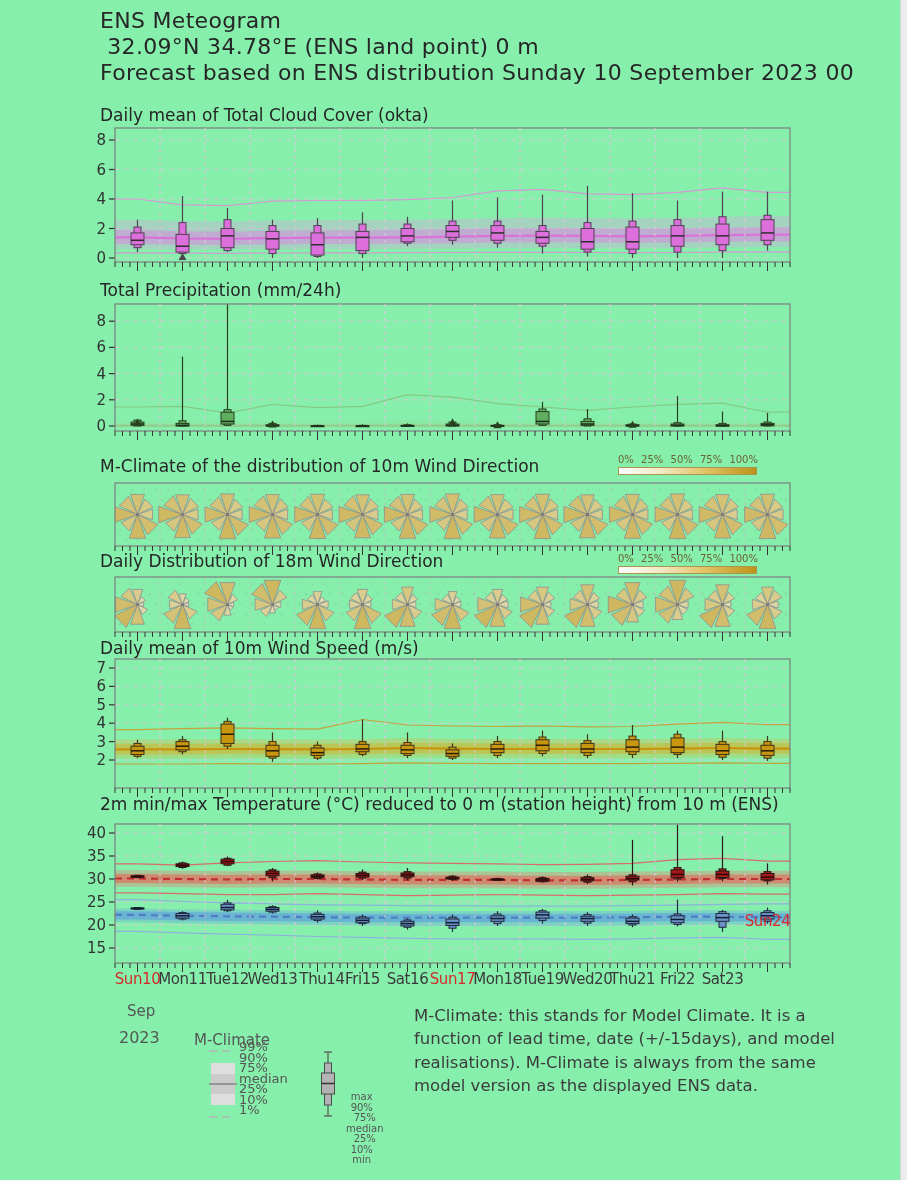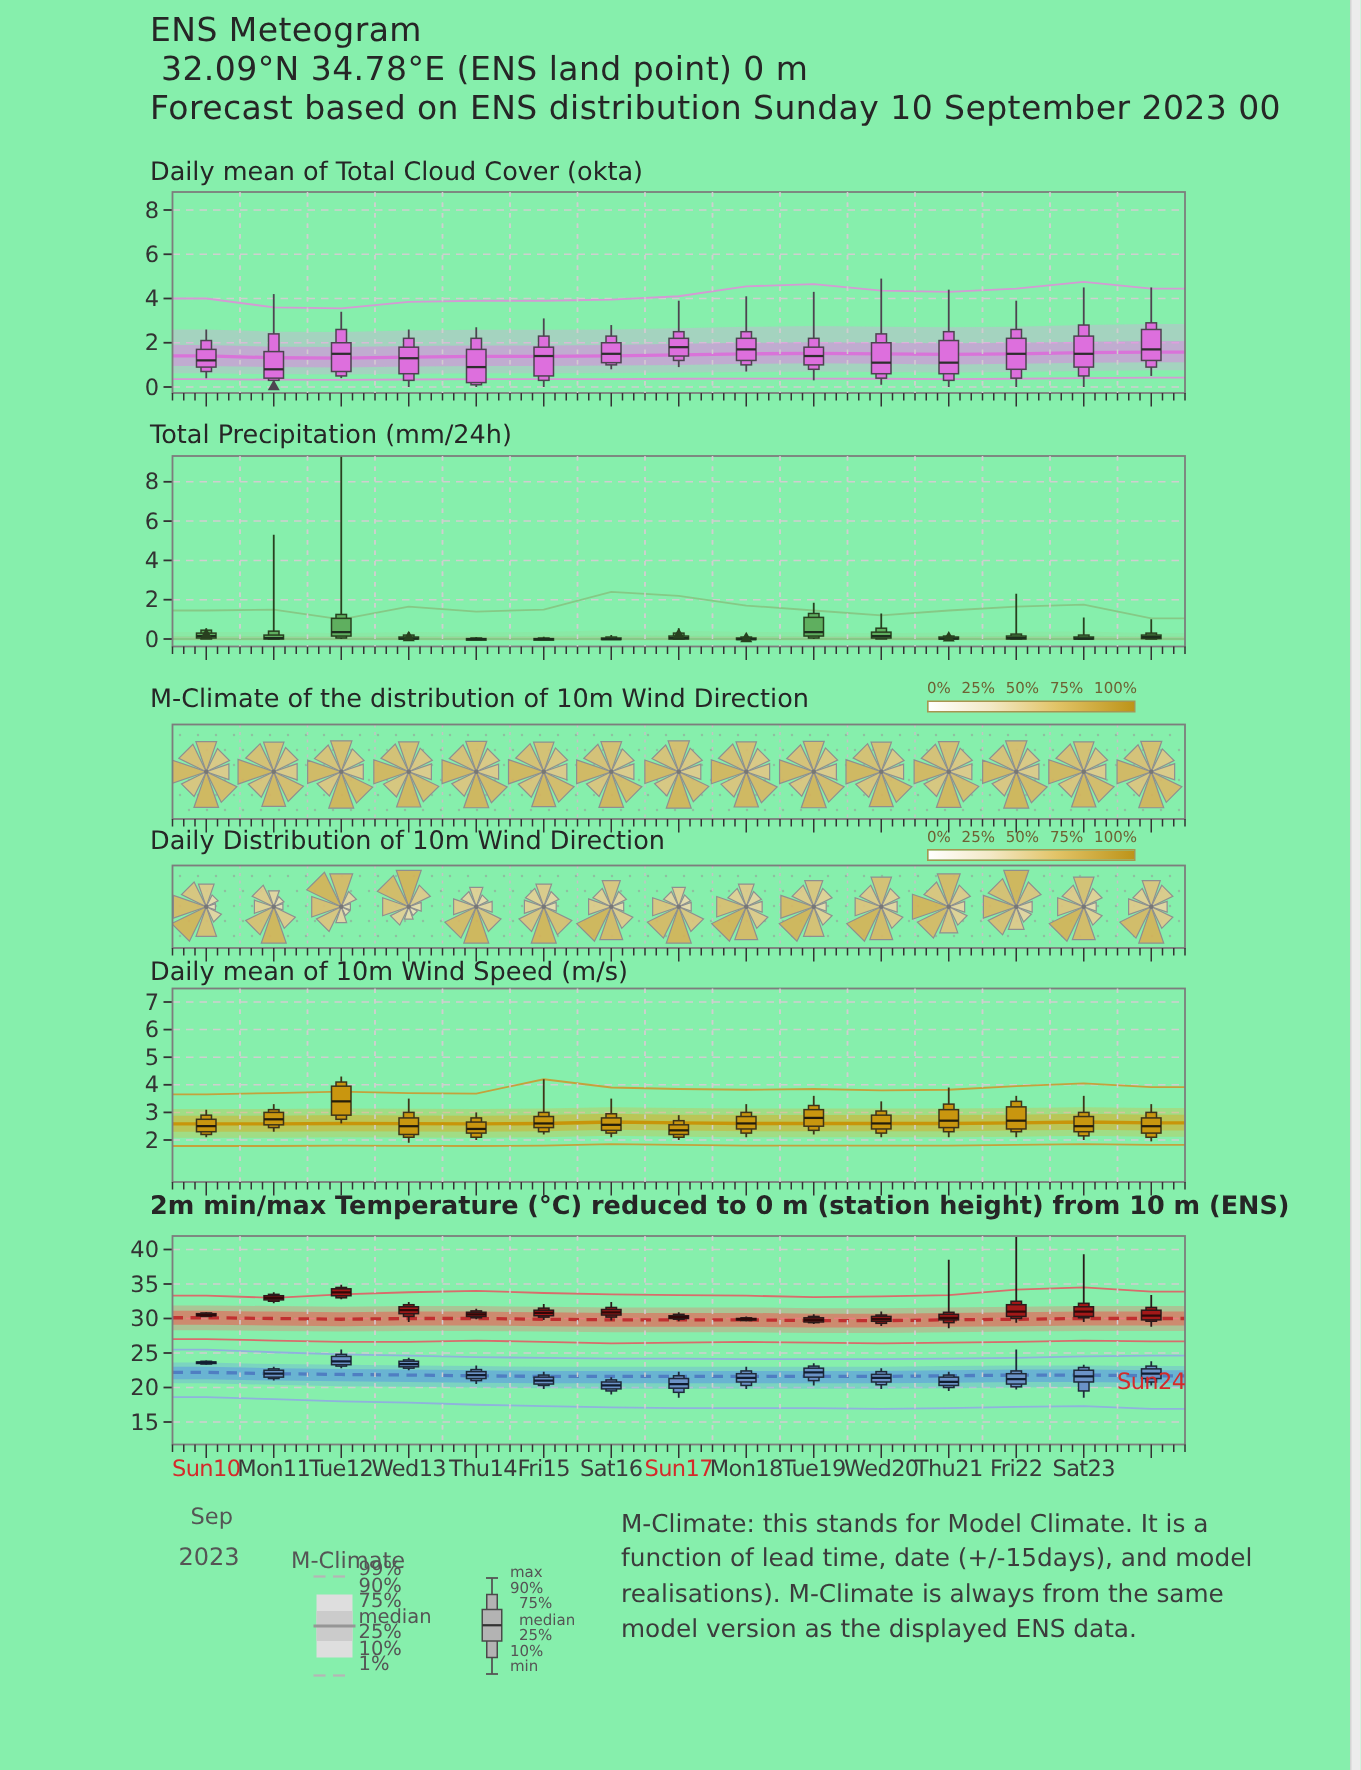--- a/index.html
+++ b/index.html
@@ -10,42 +10,42 @@
   .ptitle{position:absolute;left:100px;font-size:17px;color:#262626;white-space:pre;}
   #charts{position:absolute;left:0;top:0;}
   .wind-legend-labels{position:absolute;left:618px;width:140px;display:flex;justify-content:space-between;font-size:10px;color:#6e6233;}
   .wind-grad{position:absolute;left:618px;width:139px;height:8px;border:1px solid #a89550;box-sizing:border-box;}
   #xlabels span{position:absolute;transform:translateX(-50%);font-size:15px;letter-spacing:-0.4px;white-space:pre;}
   #month-label{position:absolute;left:127px;top:1002px;font-size:15px;color:#555;}
   #year-label{position:absolute;left:119px;top:1028px;font-size:16px;color:#555;}
   #mcl-title{position:absolute;left:194px;top:1031px;font-size:15px;color:#555;}
   #mcl-labels{position:absolute;left:239px;top:1040px;}
   #mcl-labels div{height:10.5px;font-size:13px;color:#555;line-height:13px;}
-  #boxleg-labels{position:absolute;left:340px;top:1044px;}
+  #boxleg-labels{position:absolute;left:340px;top:1092px;text-align:center;}
   #boxleg-labels div{height:10.5px;font-size:10px;color:#555;line-height:10px;}
   #boxleg-labels div.ind{padding-left:6px;}
   #note{position:absolute;left:414px;top:1004px;width:433px;height:145px;overflow:hidden;}
   #note div{white-space:pre;font-size:16.5px;line-height:23.3px;color:#3c3c3c;}
 </style>
 </head>
 <body>
 
 <div id="page">
   <div id="edge-strip"></div>
 
   <div class="hline" style="top:8px;">ENS Meteogram</div>
   <div class="hline" style="top:34px;"> 32.09°N 34.78°E (ENS land point) 0 m</div>
   <div class="hline" style="top:60px;">Forecast based on ENS distribution Sunday 10 September 2023 00</div>
 
   <div class="ptitle" style="top:105px;">Daily mean of Total Cloud Cover (okta)</div>
   <div class="ptitle" style="top:280px;">Total Precipitation (mm/24h)</div>
   <div class="ptitle" style="top:456px;">M-Climate of the distribution of 10m Wind Direction</div>
-  <div class="ptitle" style="top:551px;">Daily Distribution of 10m Wind Direction</div>
+  <div class="ptitle" style="top:551px;">Daily Distribution of 18m Wind Direction</div>
   <div class="ptitle" style="top:638px;">Daily mean of 10m Wind Speed (m/s)</div>
-  <div class="ptitle" style="top:794px;font-weight:bold;">2m min/max Temperature (°C) reduced to 0 m (station height) from 10 m (ENS)</div>
+  <div class="ptitle" style="top:794px;">2m min/max Temperature (°C) reduced to 0 m (station height) from 10 m (ENS)</div>
 
   <div class="wind-legend-labels" style="top:454px;">
     <span>0%</span>
     <span>25%</span>
     <span>50%</span>
     <span>75%</span>
     <span>100%</span>
   </div>
   <div class="wind-grad" style="top: 467px; background: linear-gradient(90deg, rgb(255, 255, 255) 0%, rgb(243, 233, 198) 30%, rgb(226, 196, 104) 62%, rgb(189, 148, 25) 100%);"></div>
 

